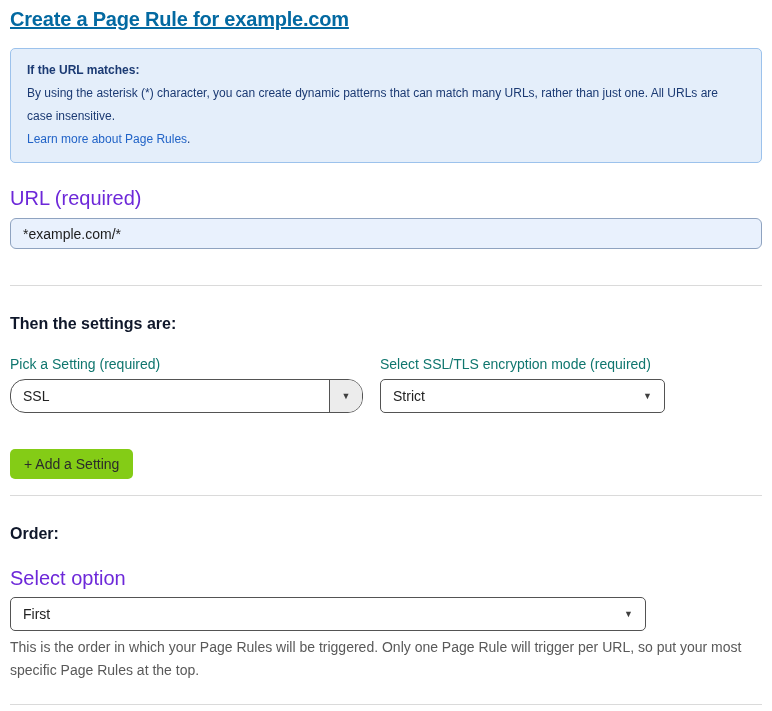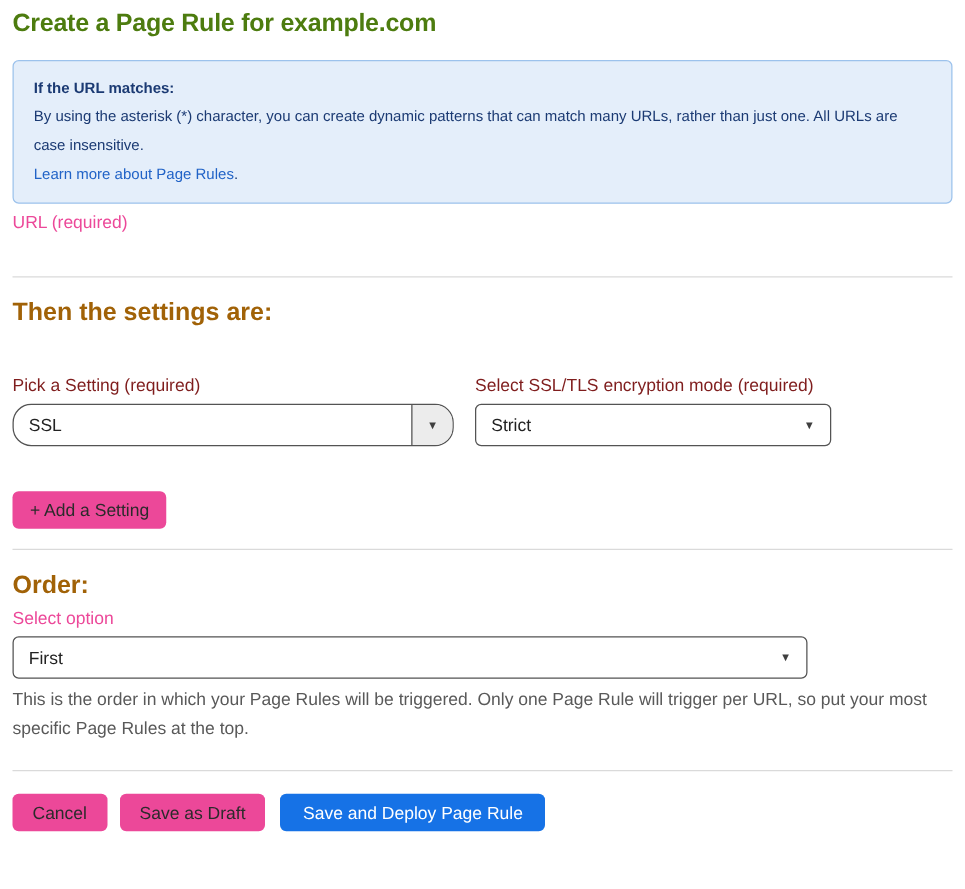--- a/index.html
+++ b/index.html
@@ -8,44 +8,45 @@
     width: 772px;
     min-height: 711px;
     font-family: "Liberation Sans", sans-serif;
     color: #313131;
   }
   .container { padding: 8px 10px 14px 10px; width: 772px; }
 
   .page-title {
     font-size: 20px;
     font-weight: bold;
-    color: #4d7c0f;
+    color: #0369a1;
     letter-spacing: -0.2px;
+    text-decoration: underline;
   }
 
   .info-box {
     margin-top: 17px;
     background: #e4eefa;
     border: 1px solid #9cc2ec;
     border-radius: 5px;
     padding: 10px 16px 11px 16px;
     color: #1b3a73;
     font-size: 12px;
     line-height: 23px;
   }
   .info-box .info-heading { font-weight: bold; }
   .info-box a.info-link {
     color: #2163c7;
     cursor: pointer;
   }
 
   .field-label {
-    font-size: 14px;
-    color: #ec4899;
-    margin-top: 6px;
+    font-size: 20px;
+    color: #6d28d9;
+    margin-top: 24px;
   }
 
   .url-input {
     margin-top: 8px;
     width: 752px;
     height: 31px;
     background: #e9f1fd;
     border: 1px solid #8fa3c0;
     border-radius: 6px;
     padding: 0 12px;
@@ -58,35 +59,34 @@
 
   .divider {
     border: none;
     border-top: 1px solid #dadada;
     margin-top: 36px;
   }
   .divider.tight { margin-top: 16px; }
   .divider.mid { margin-top: 22px; }
 
   .section-heading {
-    margin-top: 17px;
-    font-size: 20px;
+    margin-top: 29px;
+    font-size: 16px;
     font-weight: bold;
-    color: #a16207;
+    color: #0f172a;
   }
 
   .settings-row {
     display: flex;
     gap: 17px;
     margin-top: 23px;
   }
   .settings-col .col-label {
     font-size: 14px;
-    color: #7f1d1d;
-    margin-top: 15px;
+    color: #0f766e;
   }
 
   .select-box {
     margin-top: 7px;
     height: 34px;
     border: 1px solid #535353;
     border-radius: 5px;
     background: #ffffff;
     display: flex;
     align-items: center;
@@ -125,21 +125,21 @@
     align-items: center;
     justify-content: center;
     height: 30px;
     border: none;
     border-radius: 5px;
     font-family: "Liberation Sans", sans-serif;
     font-size: 14px;
     padding: 0 16px;
     cursor: pointer;
   }
-  .btn-gray { background: #ec4899; color: #2b2b2b; }
+  .btn-gray { background: #84cc16; color: #2b2b2b; }
   .btn-blue { background: #1672e6; color: #ffffff; padding: 0 18px; }
 
   .add-setting-btn { margin-top: 36px; padding: 0 14px; }
 
   .help-text {
     margin-top: 5px;
     font-size: 14px;
     line-height: 23px;
     color: #595959;
     max-width: 740px;
@@ -162,20 +162,21 @@
 
   <div class="info-box">
     <div class="info-heading">If the URL matches:</div>
     <div class="info-body">By using the asterisk (*) character, you can create dynamic patterns that can match many URLs, rather than just one. All URLs are case insensitive.</div>
     <div>
       <a class="info-link">Learn more about Page Rules</a><span>.</span>
     </div>
   </div>
 
   <div class="field-label">URL (required)</div>
+  <input class="url-input" type="text" value="*example.com/*" style="">
 
   <hr class="divider">
 
   <div class="section-heading">Then the settings are:</div>
 
   <div class="settings-row">
     <div class="settings-col">
       <div class="col-label">Pick a Setting (required)</div>
       <div class="select-box w-picker">
         <span class="select-value">SSL</span>

